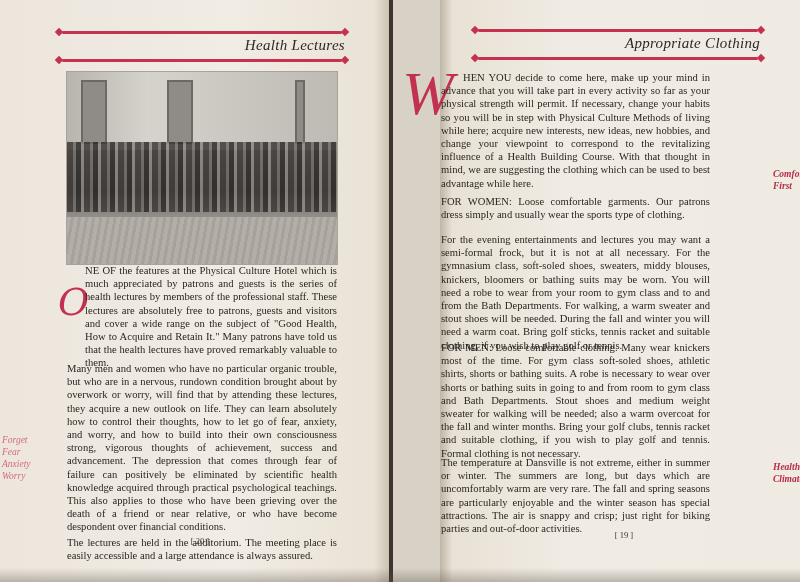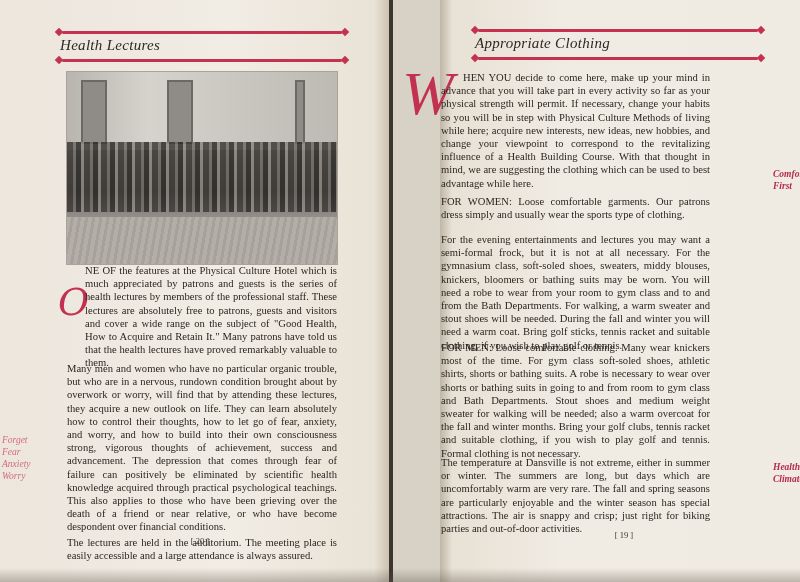--- a/index.html
+++ b/index.html
@@ -35,21 +35,21 @@
       position: absolute; height: 3px; background: #c4324f;
       border-radius: 2px;
     }
     .rule::before, .rule::after {
       content: ""; position: absolute; top: -2px; width: 6px; height: 6px;
       background: #c4324f; transform: rotate(45deg);
     }
     .rule::before { left: -6px; }
     .rule::after { right: -6px; }
     .header-title {
-      position: absolute; text-align: left;
+      position: absolute; text-align: right;
       font-style: italic; font-size: 15px; color: #2c2824;
       letter-spacing: 0.3px;
     }
     .photo {
       position: absolute; left: 66px; top: 71px; width: 270px; height: 192px;
       background:
         linear-gradient(to bottom, #cfcbc5 0%, #c2beb8 30%, #6e6a66 48%, #4a4744 62%, #8a8580 72%, #a9a49e 85%, #b7b2ab 100%);
       overflow: hidden;
       border: 1px solid #a9a39b;
     }

